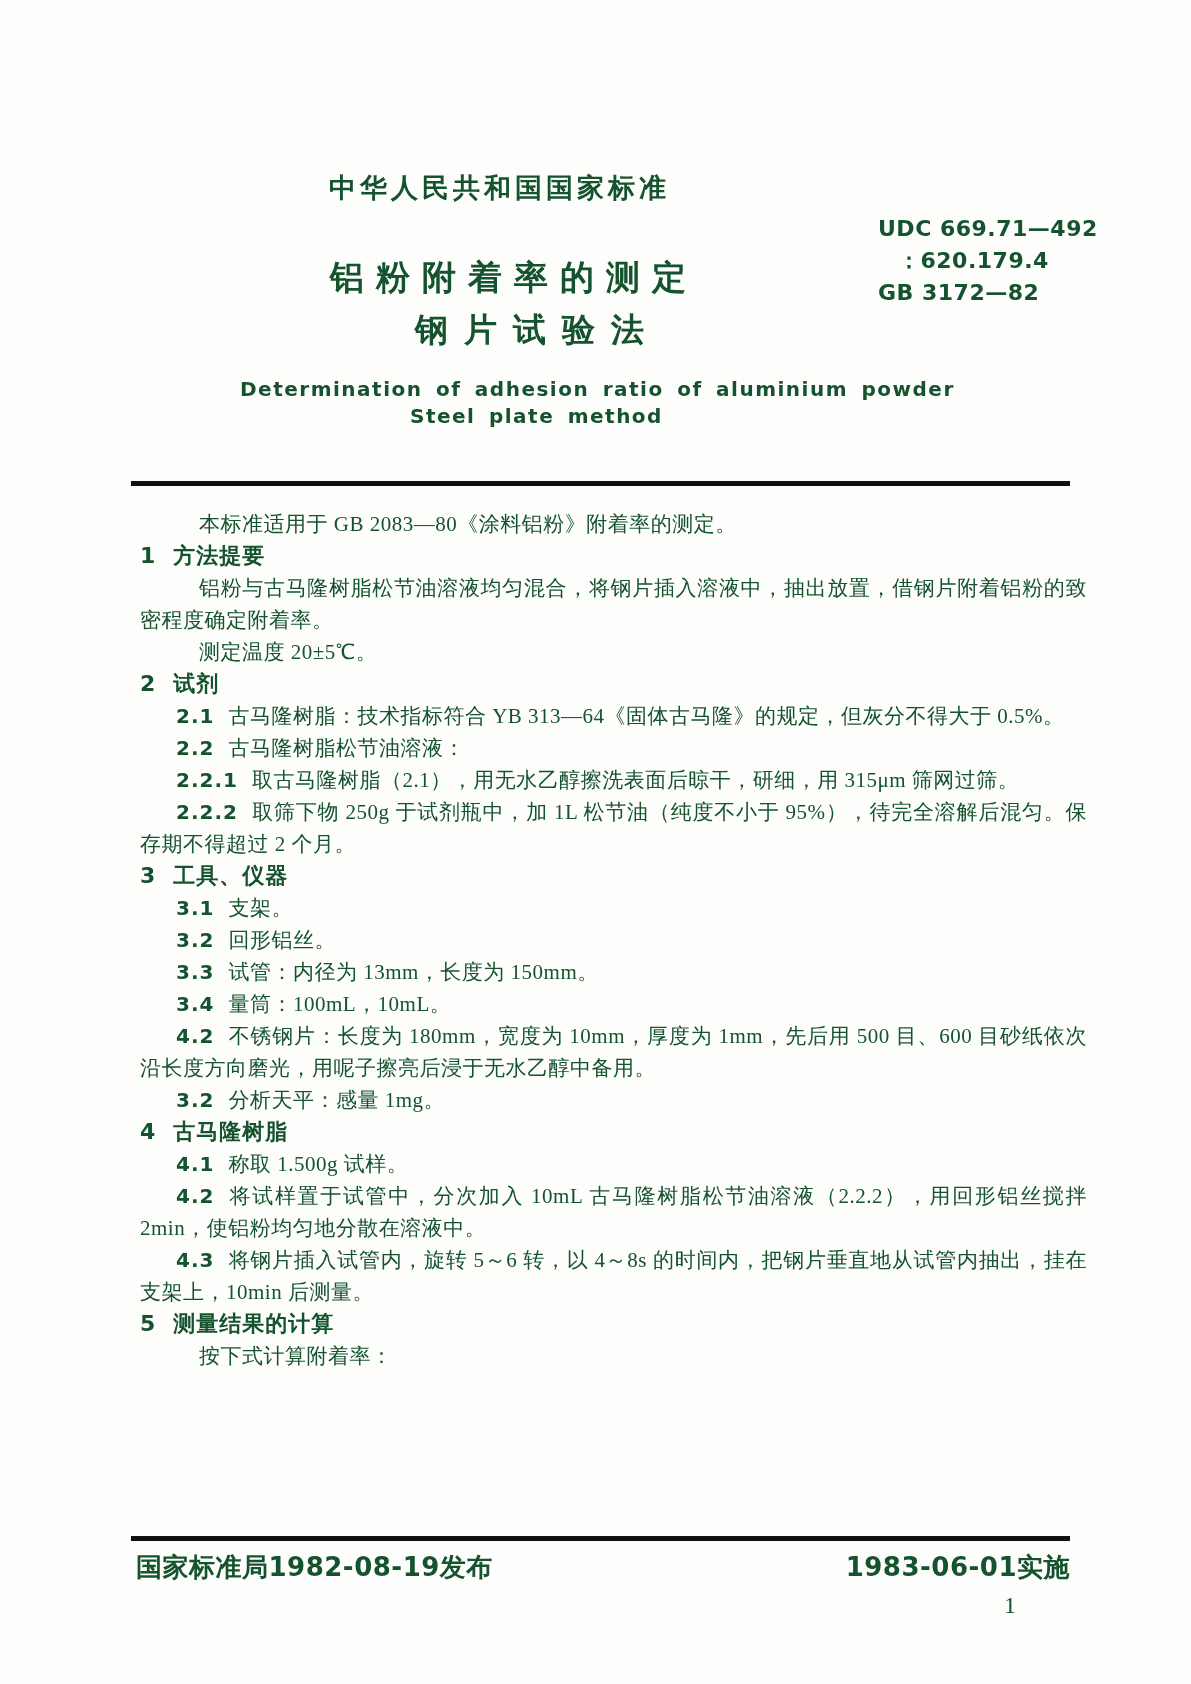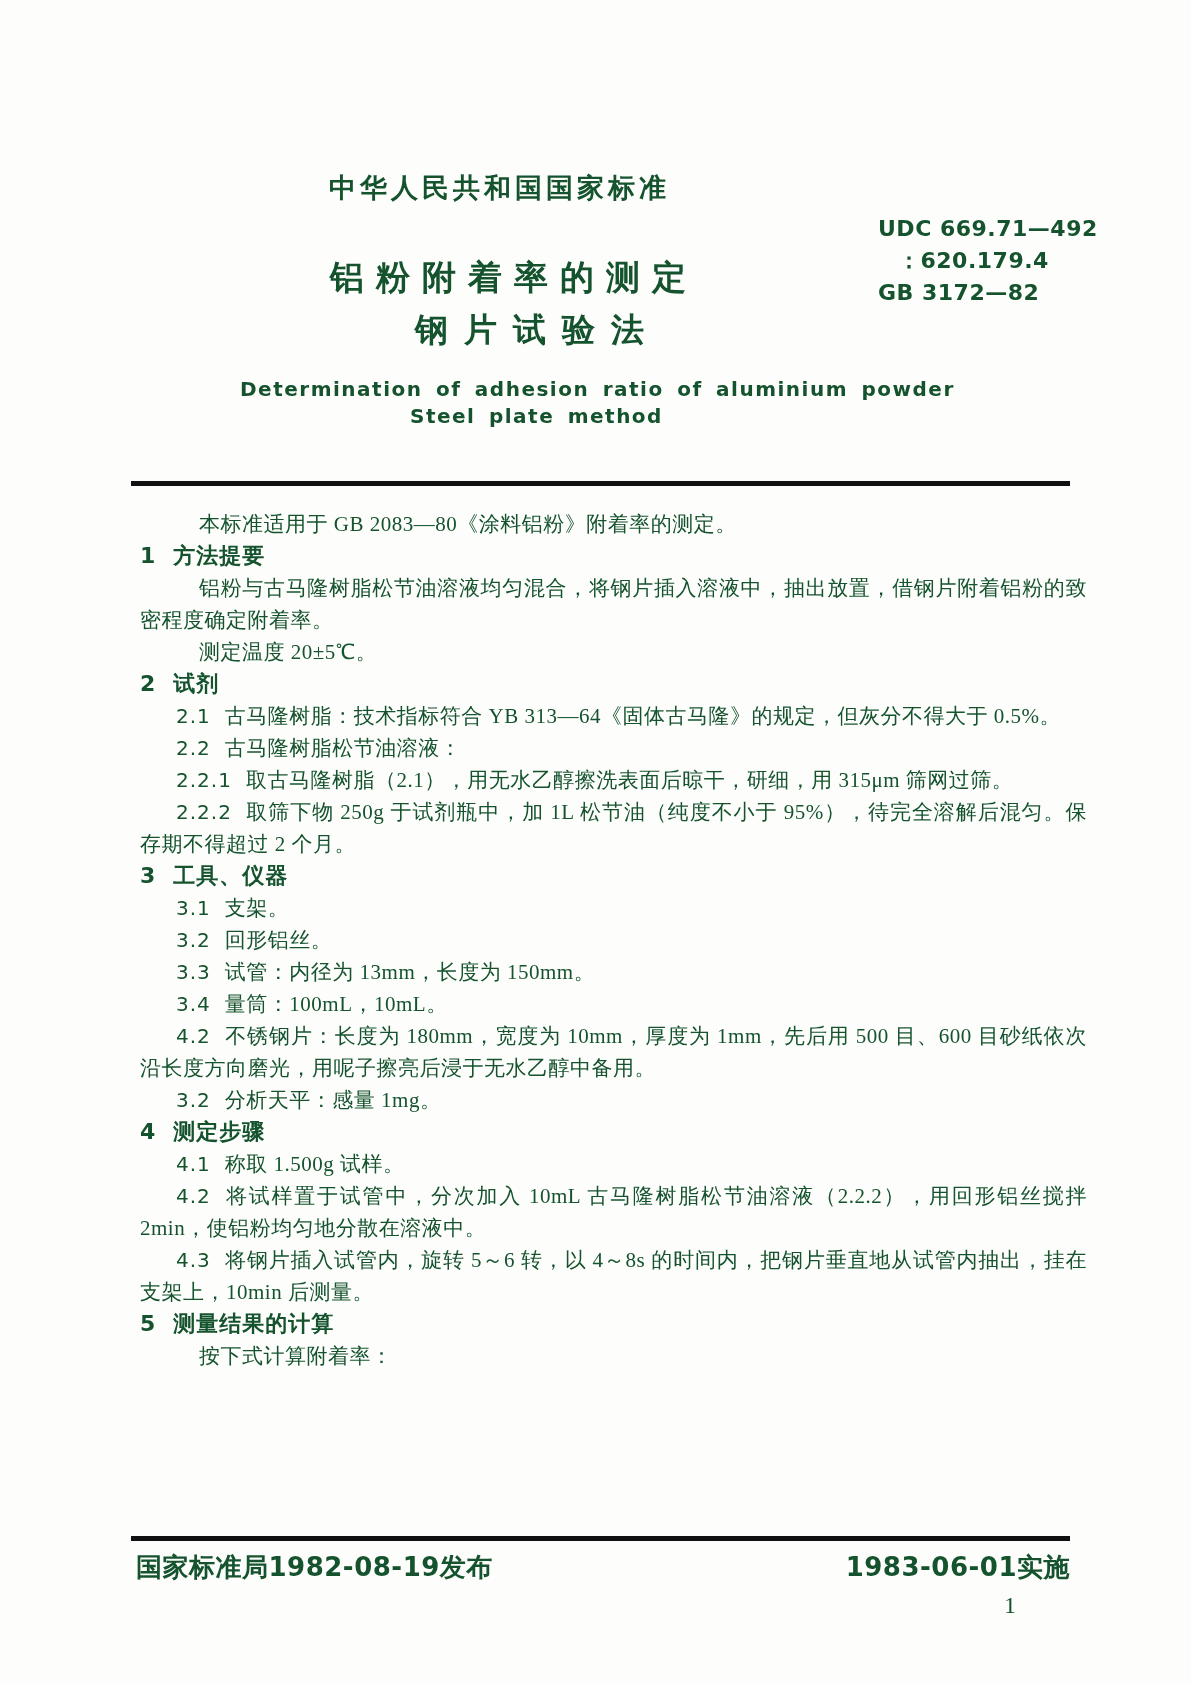--- a/index.html
+++ b/index.html
@@ -115,21 +115,21 @@
     font-weight: bold;
     font-size: 22px;
     line-height: 32px;
     letter-spacing: 1px;
     text-indent: 0;
     text-align: left;
   }
   .sec .sec-num { margin-right: 17px; }
   .clause-num {
     font-family: "DejaVu Sans", sans-serif;
-    font-weight: normal;
+    font-weight: bold;
     font-size: 20px;
     margin-right: 14px;
     letter-spacing: 1px;
   }
   
   .footer-issued {
     position: absolute;
     left: 136px;
     top: 1550px;
     font-family: "DejaVu Sans", sans-serif;
@@ -191,21 +191,21 @@
     <p class="item"><span class="clause-num">2.2.2</span><span>取筛下物 250g 于试剂瓶中，加 1L 松节油（纯度不小于 95%），待完全溶解后混匀。保存期不得超过 2 个月。</span></p>
 
     <p class="sec"><span class="sec-num">3</span><span>工具、仪器</span></p>
     <p class="item nl"><span class="clause-num">3.1</span><span>支架。</span></p>
     <p class="item nl"><span class="clause-num">3.2</span><span>回形铝丝。</span></p>
     <p class="item nl"><span class="clause-num">3.3</span><span>试管：内径为 13mm，长度为 150mm。</span></p>
     <p class="item nl"><span class="clause-num">3.4</span><span>量筒：100mL，10mL。</span></p>
     <p class="item"><span class="clause-num">4.2</span><span>不锈钢片：长度为 180mm，宽度为 10mm，厚度为 1mm，先后用 500 目、600 目砂纸依次沿长度方向磨光，用呢子擦亮后浸于无水乙醇中备用。</span></p>
     <p class="item nl"><span class="clause-num">3.2</span><span>分析天平：感量 1mg。</span></p>
 
-    <p class="sec"><span class="sec-num">4</span><span>测定步骤</span></p>
+    <p class="sec"><span class="sec-num">4</span><span>古马隆树脂</span></p>
     <p class="item nl"><span class="clause-num">4.1</span><span>称取 1.500g 试样。</span></p>
     <p class="item"><span class="clause-num">4.2</span><span>将试样置于试管中，分次加入 10mL 古马隆树脂松节油溶液（2.2.2），用回形铝丝搅拌 2min，使铝粉均匀地分散在溶液中。</span></p>
     <p class="item"><span class="clause-num">4.3</span><span>将钢片插入试管内，旋转 5～6 转，以 4～8s 的时间内，把钢片垂直地从试管内抽出，挂在支架上，10min 后测量。</span></p>
 
     <p class="sec"><span class="sec-num">5</span><span>测量结果的计算</span></p>
     <p class="para nl">按下式计算附着率：</p>
 
   </div>
 
   <div class="rule rule-bottom"></div>

